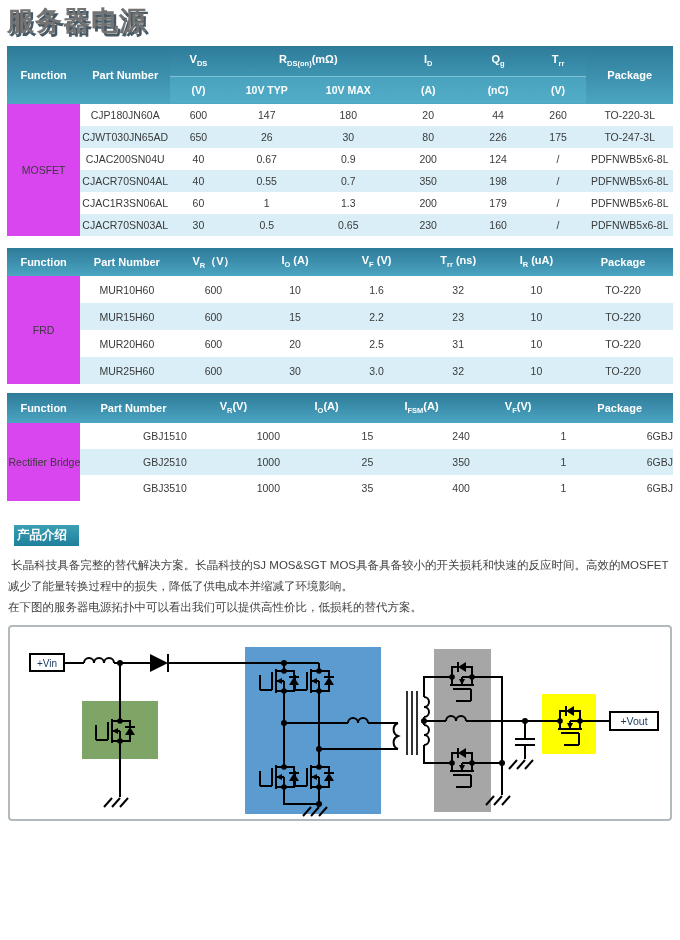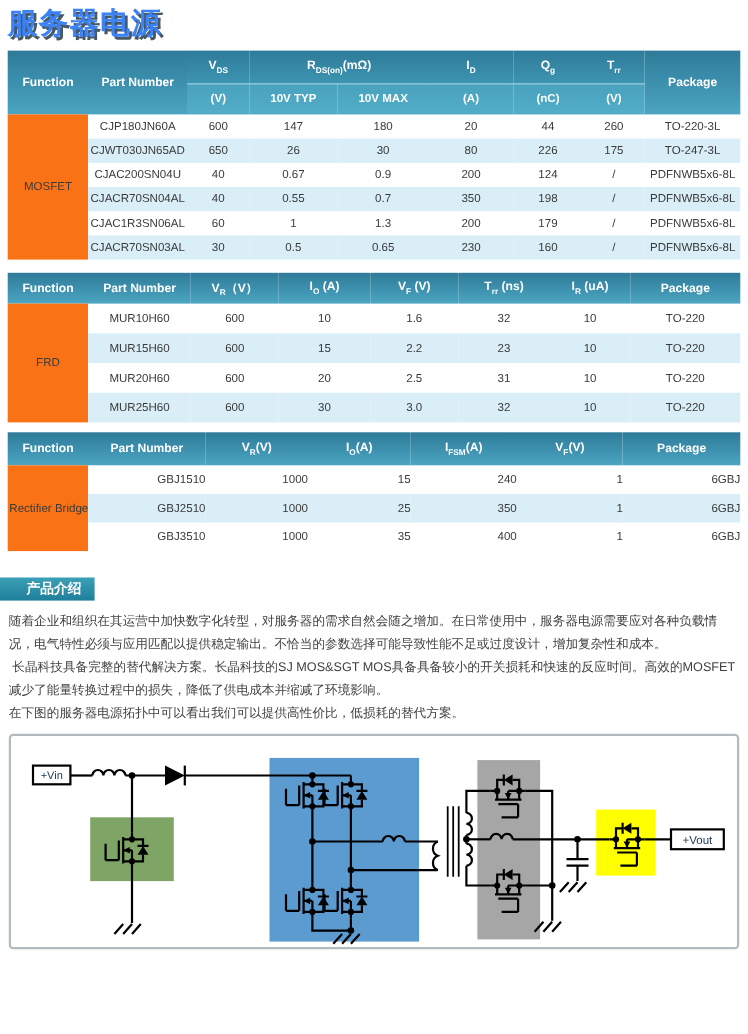--- a/index.html
+++ b/index.html
@@ -2,45 +2,45 @@
 <html><head>
 <meta charset="utf-8">
 <style>
   * { margin:0; padding:0; box-sizing:border-box; }
   html,body { width:680px; height:940px; background:#fff; overflow:hidden;
     font-family:"Liberation Sans", sans-serif; }
   .page { width:680px; height:940px; position:relative; }
 
   
   .title { margin:3px 0 7px 7px; font-size:27px; font-weight:bold; letter-spacing:1px;
-    color:#3b82f6; text-shadow:2.5px 3px 0 #475964; }
+    color:#737373; text-shadow:2.5px 3px 0 #475964; }
 
   
   .tbl-wrap { padding:0 7px; }
   table { width:100%; border-collapse:collapse; table-layout:fixed; }
   th { color:#fff; font-weight:bold; font-size:11px; text-align:center; padding:0; }
   td { font-size:10.5px; color:#3a3a3a; text-align:center; padding:0; }
   sub { font-size:7.5px; }
   .span-th { background:linear-gradient(180deg,#2e7b99,#4ba5c1); }
   .t-m .h1 .p-th { background:linear-gradient(180deg,#2e7b99,#3e95b1); height:30px; }
   .t-m .h2 th { background:linear-gradient(180deg,#48a2be,#52adc8);
     border-top:1px solid rgba(255,255,255,.3); height:28px; font-size:10.5px; }
   .t-m tbody td { height:22px; }
   .t-f th { background:linear-gradient(180deg,#2e7b99,#4ba5c1); height:28px; }
   .t-f tbody td { height:27px; }
   .t-g th { background:linear-gradient(180deg,#2e7b99,#4ba5c1); height:30px; }
   .t-g tbody td { height:26px;text-align:right; }
   tbody tr:nth-child(even) td { background:#d9eef7; }
-  tbody td.fn { background:#f97316; }
+  tbody td.fn { background:#d946ef; }
   .gap12 { height:12px; } .gap9 { height:9px; } .gap24 { height:24px; }
 
   
-  .ribbon { position:relative; display:inline-block; margin-left:0;
+  .ribbon { position:relative; display:inline-block; margin-left:14px;
     background:linear-gradient(180deg,#3ba0b6,#1f7f9b); color:#fff;
-    font-size:12.5px; font-weight:bold; line-height:21px; padding:0 12px 0 24px; }
+    font-size:12.5px; font-weight:bold; line-height:21px; padding:0 12px 0 3px; }
   .ribbon .fold { position:absolute; right:-15px; top:4px; width:20px; height:20px;
     background:linear-gradient(135deg,#4e90a3,#95a8af); transform:skewX(-40deg); z-index:-1; }
 
   
   .paras { padding:9px 8px 0 8px; }
   .paras p { font-size:11.5px; line-height:21px; color:#3f3f3f; white-space:pre-wrap; }
   .ribbon2-wrap { margin-top:17px; }
 
   
   .circuit-box { margin:7px 8px 0 8px; height:196px; border:2px solid #b3babd;
@@ -281,21 +281,20 @@
 
   <div class="gap24"></div>
 
   <div>
     <div class="ribbon">
       <span>产品介绍</span>
       <span class="fold"></span>
     </div>
   </div>
   <div class="paras">
-    <p>随着企业和组织在其运营中加快数字化转型，对服务器的需求自然会随之增加。在日常使用中，服务器电源需要应对各种负载情况，电气特性必须与应用匹配以提供稳定输出。不恰当的参数选择可能导致性能不足或过度设计，增加复杂性和成本。</p>
     <p> 长晶科技具备完整的替代解决方案。长晶科技的SJ MOS&amp;SGT MOS具备具备较小的开关损耗和快速的反应时间。高效的MOSFET减少了能量转换过程中的损失，降低了供电成本并缩减了环境影响。</p>
     <p>在下图的服务器电源拓扑中可以看出我们可以提供高性价比，低损耗的替代方案。</p>
   </div>
 
 
   <div class="circuit-box">
     <svg width="658" height="192" viewBox="0 0 658 192">
       <defs>
         <g id="fet">
           <path class="w" d="M0,-16 V-10 M0,-10 H-8 M-8,0 H0 M0,0 V10 M0,10 H-8 M0,10 V16 M-8,-12 V12 M-12,-9 V9 M-12,9 H-24 M-24,9 V-6"></path>

